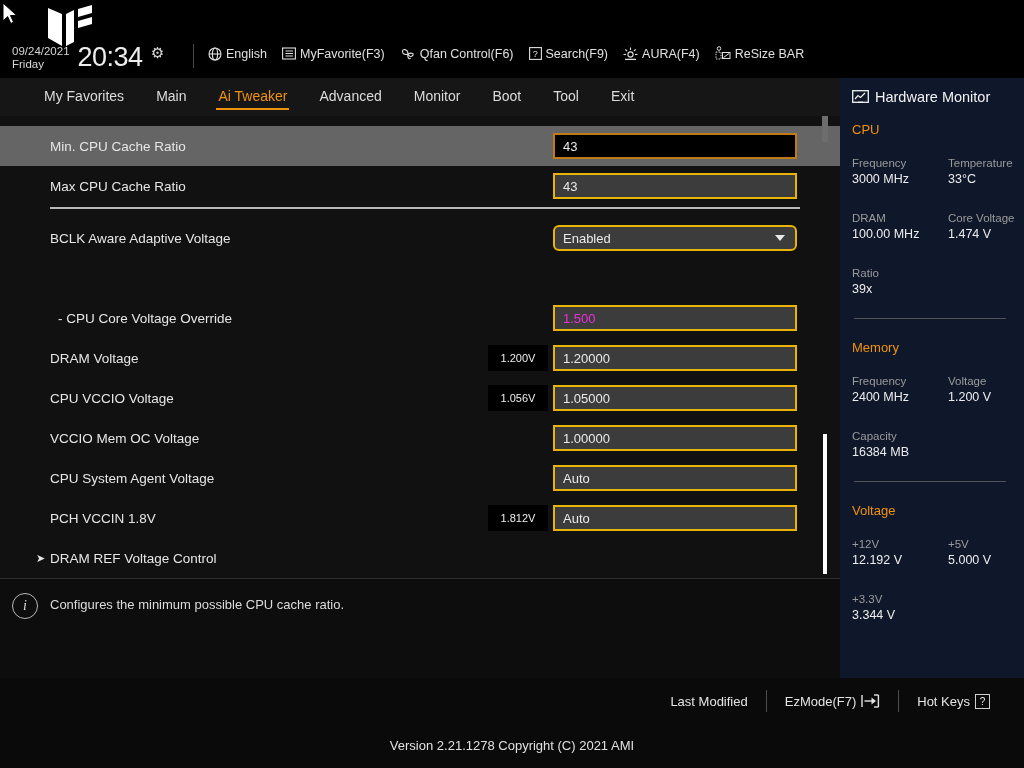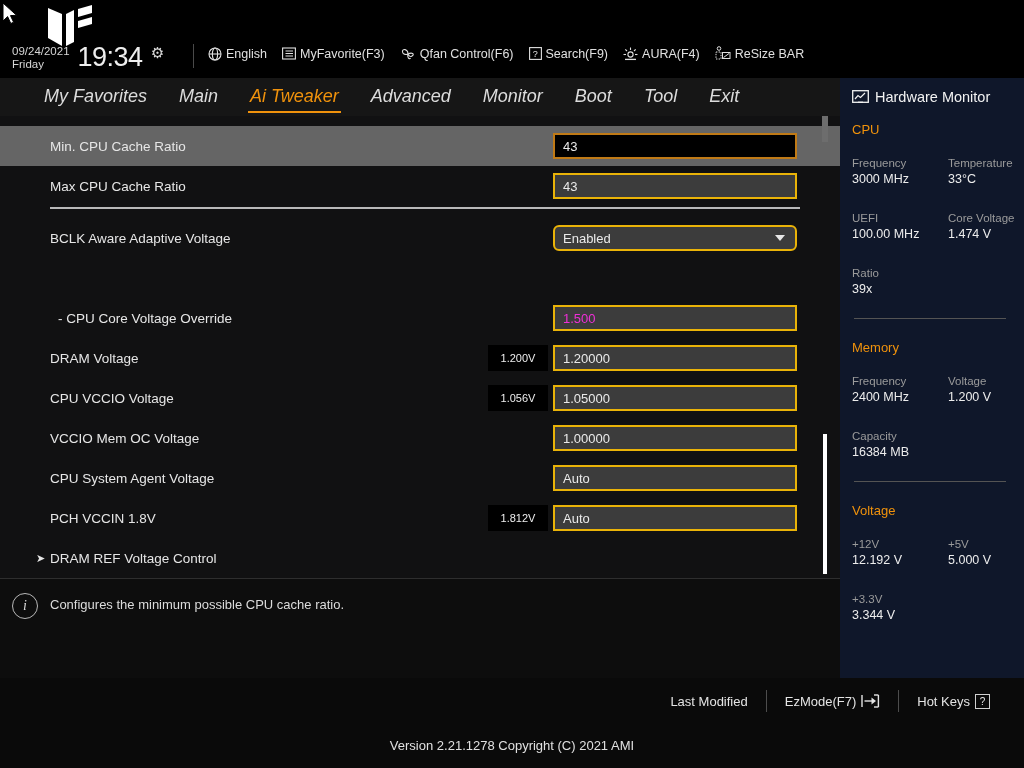--- a/index.html
+++ b/index.html
@@ -31,21 +31,21 @@
   .clock { font-size:27px; line-height:27px; color:#eee; font-weight:300; letter-spacing:-.5px; }
   .gear-ic { position:relative; top:-9px; font-size:15px; color:#ddd; }
   .hdr-sep { position:absolute; left:193px; top:44px; width:1px; height:24px; background:#4a4a4a; }
   .hdr-tools { position:absolute; left:208px; top:46px; display:flex; align-items:center; gap:15px; }
   .tool { display:flex; align-items:center; gap:4px; font-size:12.5px; color:#e0e0e0; cursor:pointer; white-space:nowrap; }
   .tool svg { display:block; }
 
   
   .tabbar { position:absolute; left:0; top:78px; width:840px; height:38px;
             background:#161616; display:flex; align-items:center; padding-left:42px; gap:28px; }
-  .tab { font-size:18px; color:#dcdcdc; padding:3px 2px 5px; cursor:pointer; position:relative;font-style:italic; }
+  .tab { font-size:14px; color:#dcdcdc; padding:3px 2px 5px; cursor:pointer; position:relative; }
   .tab.active { color:#f0920c; }
   .tab.active::after { content:""; position:absolute; left:0; right:0; bottom:-1px; height:2px; background:#f0920c; }
 
   
   .content { position:absolute; left:0; top:116px; width:840px; height:462px; background:#111112; overflow:hidden; }
   .row { position:absolute; left:0; width:840px; height:40px; display:flex; align-items:center; }
   .row.sel { background:#656565; }
   .row-label { position:absolute; left:50px; font-size:13.5px; color:#e6e6e6; white-space:nowrap; }
   .row-label.indent { left:58px; }
   .badge { position:absolute; left:488px; width:60px; height:26px; background:#000;
@@ -108,21 +108,21 @@
       <polygon points="26,10 34,6 34,38 26,42" fill="#fff"></polygon>
       <polygon points="38,5 52,1 52,9 38,13" fill="#fff"></polygon>
       <polygon points="38,17 52,13 52,20 38,24" fill="#fff"></polygon>
     </svg>
 
     <div class="datetime">
       <div>
         <div class="dt-date">09/24/2021</div>
         <div class="dt-date">Friday</div>
       </div>
-      <div class="clock">19:34</div>
+      <div class="clock">20:34</div>
       <div class="gear-ic">⚙</div>
     </div>
 
     <div class="hdr-sep"></div>
 
     <div class="hdr-tools">
       <div class="tool">
         <svg width="14" height="14" viewBox="0 0 14 14">
           <circle cx="7" cy="7" r="6" fill="none" stroke="#e0e0e0" stroke-width="1.1"></circle>
           <ellipse cx="7" cy="7" rx="2.6" ry="6" fill="none" stroke="#e0e0e0" stroke-width="1.1"></ellipse>
@@ -282,21 +282,21 @@
         <div class="mk">Frequency</div>
         <div class="mv">3000 MHz</div>
       </div>
       <div class="mcell" style="left:96px">
         <div class="mk">Temperature</div>
         <div class="mv">33°C</div>
       </div>
     </div>
     <div class="mrow" style="top:134px">
       <div class="mcell" style="left:0">
-        <div class="mk">UEFI</div>
+        <div class="mk">DRAM</div>
         <div class="mv">100.00 MHz</div>
       </div>
       <div class="mcell" style="left:96px">
         <div class="mk">Core Voltage</div>
         <div class="mv">1.474 V</div>
       </div>
     </div>
     <div class="mrow" style="top:189px">
       <div class="mcell" style="left:0">
         <div class="mk">Ratio</div>

